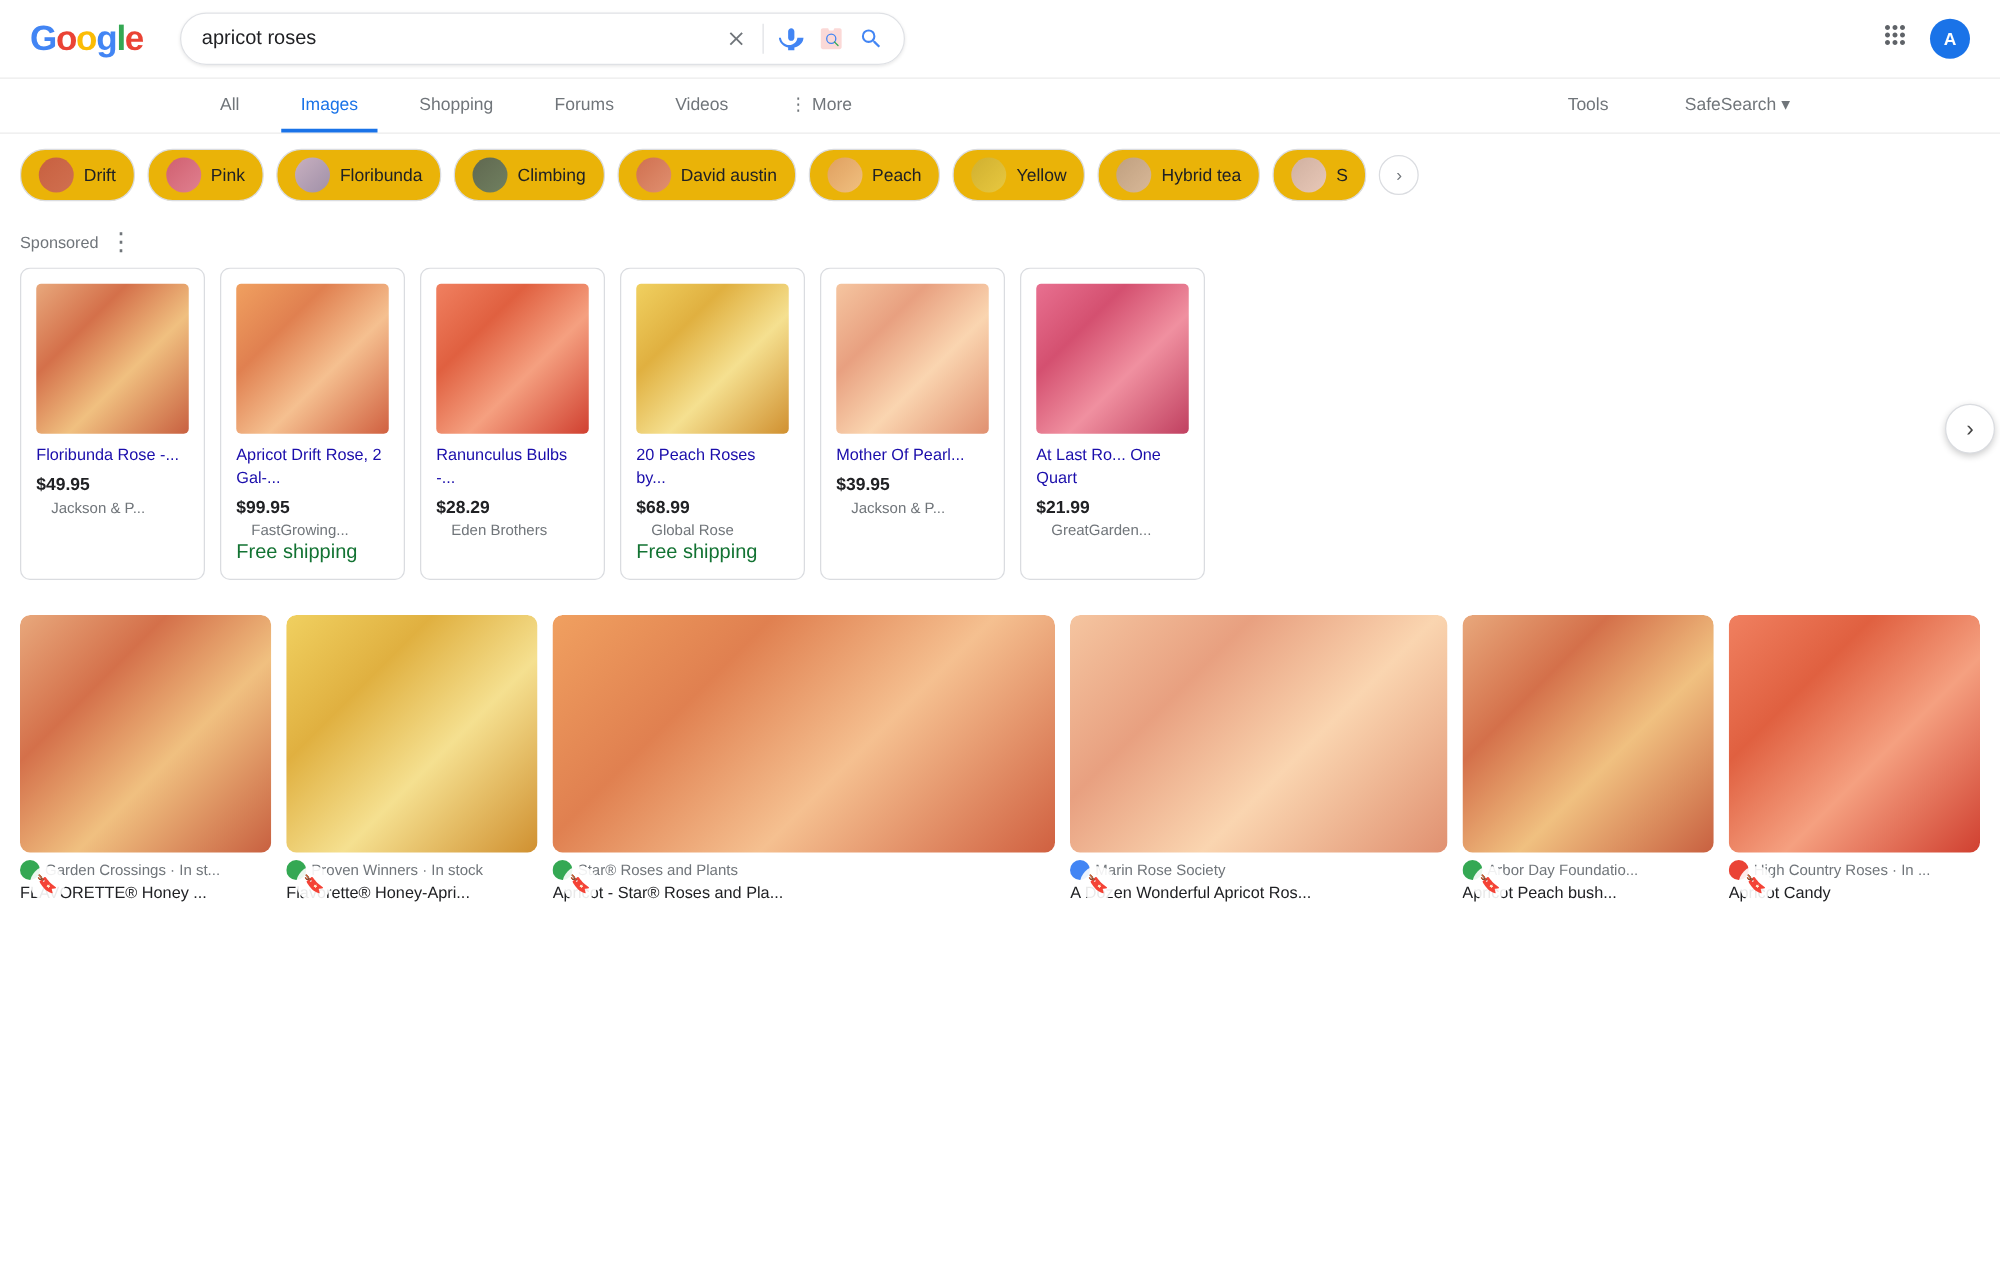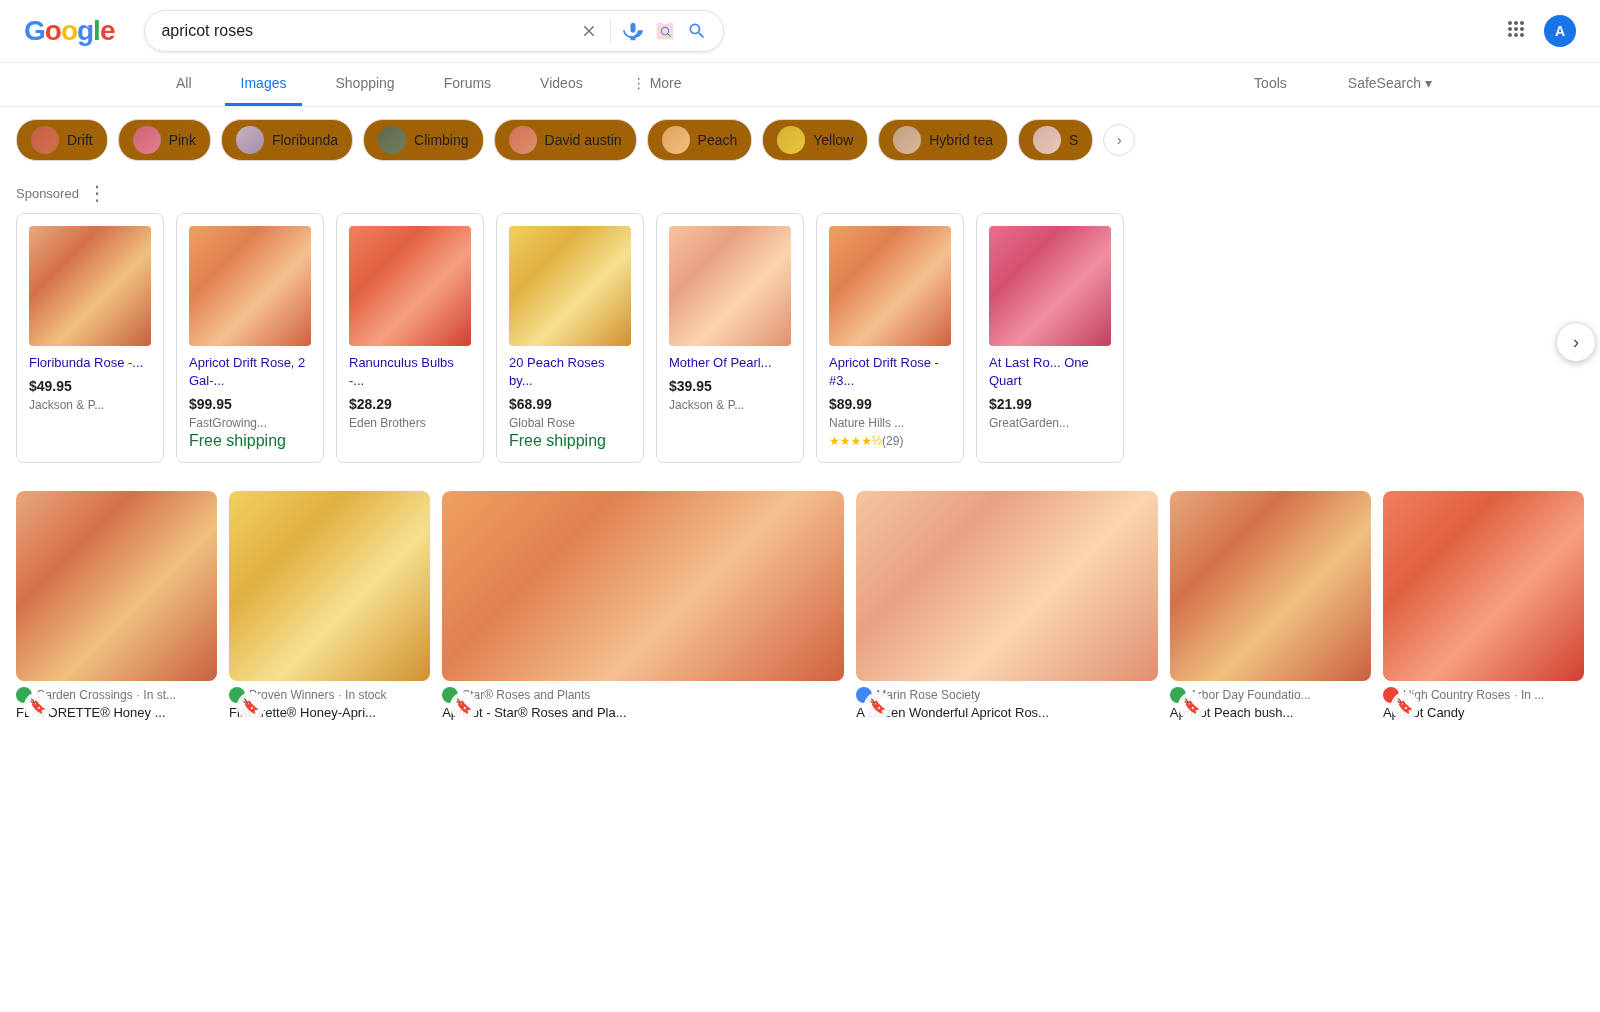--- a/index.html
+++ b/index.html
@@ -28,36 +28,36 @@
     
     .nav-tabs { display: flex; align-items: flex-start; padding: 0 160px; border-bottom: 1px solid #ebebeb; gap: 17px; }
     .nav-tab { padding: 12px 16px; font-size: 14px; color: #70757a; cursor: pointer; border-bottom: 3px solid transparent; white-space: nowrap; text-decoration: none; display: block; }
     .nav-tab.active { color: #1a73e8; border-bottom: 3px solid #1a73e8; }
     .nav-tab-more { display: flex; align-items: center; gap: 4px; }
     .tools-tab { margin-left: auto; padding: 12px 16px; font-size: 14px; color: #70757a; cursor: pointer; }
     .safesearch { margin-left: 20px; padding: 12px 8px; font-size: 14px; color: #70757a; cursor: pointer; display: flex; align-items: center; gap: 4px; }
 
     
     .filter-row { display: flex; align-items: center; padding: 12px 16px; gap: 10px; overflow: hidden; }
-    .filter-chip { display: flex; align-items: center; gap: 8px; border: 1px solid #dadce0; border-radius: 20px; padding: 6px 14px; font-size: 14px; cursor: pointer; white-space: nowrap; background: #a16207; }
+    .filter-chip { display: flex; align-items: center; gap: 8px; border: 1px solid #dadce0; border-radius: 20px; padding: 6px 14px; font-size: 14px; cursor: pointer; white-space: nowrap; background: #eab308; }
     .chip-img { width: 28px; height: 28px; border-radius: 50%; overflow: hidden; background: #ddd; flex-shrink: 0; }
     .filter-arrow { width: 32px; height: 32px; border: 1px solid #dadce0; border-radius: 50%; display: flex; align-items: center; justify-content: center; cursor: pointer; color: #70757a; }
 
     
     .sponsored-label { display: flex; align-items: center; gap: 8px; padding: 8px 16px 8px 16px; font-size: 13px; color: #70757a; }
     .sponsored-dots { font-size: 20px; color: #70757a; cursor: pointer; }
 
     
     .products-container { position: relative; overflow: hidden; padding: 0 16px 16px 16px; }
     .products-row { display: flex; gap: 12px; overflow: hidden; }
     .product-card { border: 1px solid #dadce0; border-radius: 8px; padding: 12px; min-width: 148px; max-width: 165px; flex: 0 0 148px; cursor: pointer; background: #fff; }
     .product-img { width: 100%; height: 120px; background: #f0e0d0; border-radius: 4px; margin-bottom: 8px; overflow: hidden; display: flex; align-items: center; justify-content: center; }
     .product-title { font-size: 13px; color: #1a0dab; line-height: 1.4; margin-bottom: 6px; font-weight: normal; }
     .product-price { font-size: 14px; font-weight: bold; color: #202124; margin-bottom: 4px; }
-    .product-seller { font-size: 12px; color: #70757a; margin-bottom: 2px; }
+    .product-seller { font-size: 12px; color: #70757a; margin-bottom: 2px; margin-left: 12px; }
     .product-shipping { font-size: 16px; color: #137333; }
     .stars { color: #fbbc04; font-size: 12px; }
     .rating-text { font-size: 12px; color: #70757a; }
     .carousel-arrow { position: absolute; right: 4px; top: 50%; transform: translateY(-60%); width: 40px; height: 40px; background: white; border: 1px solid #dadce0; border-radius: 50%; display: flex; align-items: center; justify-content: center; cursor: pointer; box-shadow: 0 2px 6px rgba(0,0,0,0.2); z-index: 10; font-size: 18px; color: #444; }
 
     
     .image-grid { display: flex; gap: 12px; padding: 12px 16px; flex-wrap: nowrap; }
     .image-card { position: relative; cursor: pointer; border-radius: 8px; overflow: hidden; flex: 1; min-width: 180px; }
     .image-placeholder { width: 100%; height: 190px; border-radius: 8px; }
     .image-caption { padding: 6px 0; }
@@ -223,27 +223,20 @@
     </div>
 
     <div class="product-card">
       <div class="product-img rose-light"></div>
       <div class="product-title">Mother Of Pearl...</div>
       <div class="product-price">$39.95</div>
       <div class="product-seller">Jackson &amp; P...</div>
     </div>
 
 
-    <div class="product-card">
-      <div class="product-img rose-apricot"></div>
-      <div class="product-title">Apricot Drift Rose - #3...</div>
-      <div class="product-price">$89.99</div>
-      <div class="product-seller">Nature Hills ...</div>
-      <div><span class="stars">★★★★½</span><span class="rating-text">(29)</span></div>
-    </div>
 
     <div class="product-card" style="overflow: hidden; position: relative;">
       <div class="product-img rose-pink"></div>
       <div class="product-title">At Last Ro... One Quart</div>
       <div class="product-price">$21.99</div>
       <div class="product-seller">GreatGarden...</div>
     </div>
 
   </div>
   <div class="carousel-arrow">›</div>

